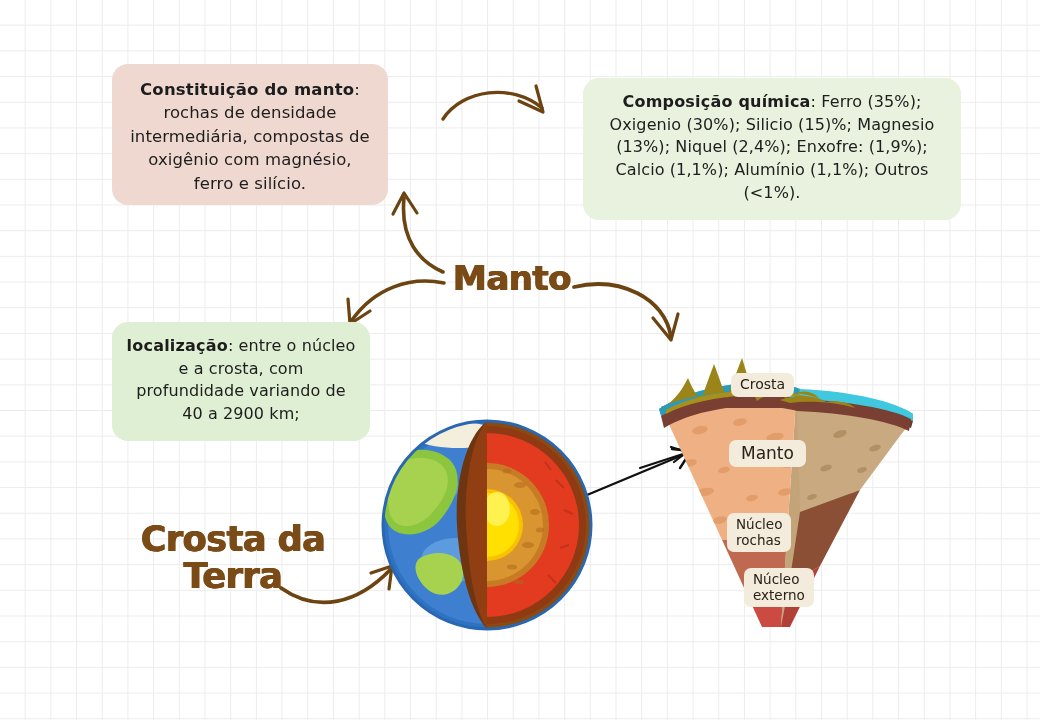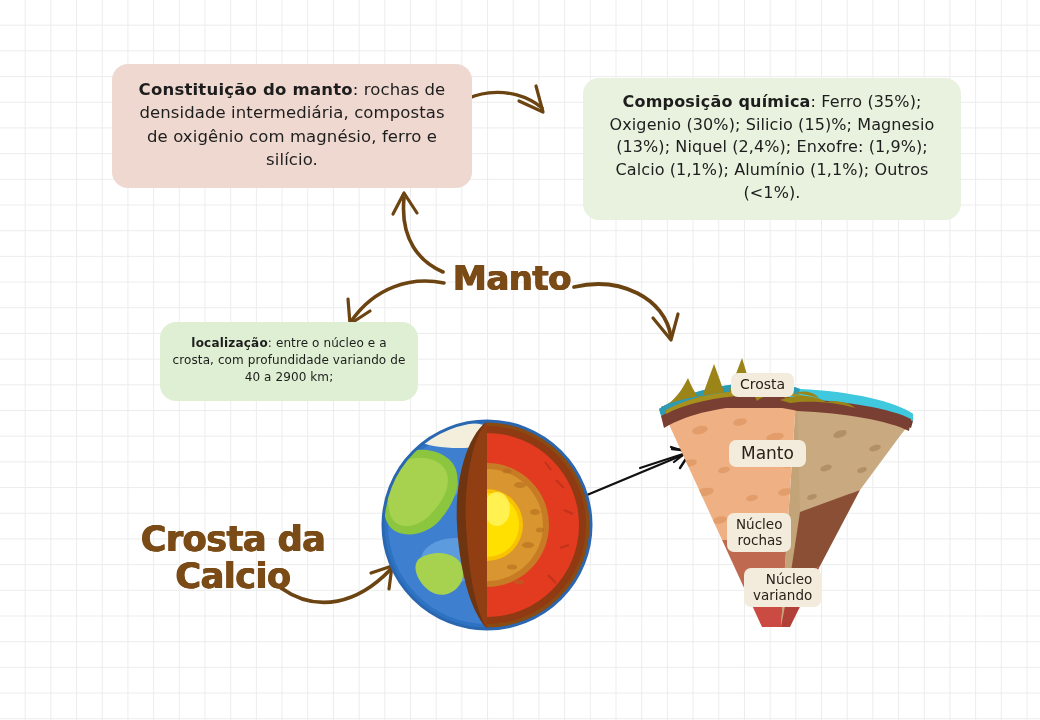--- a/index.html
+++ b/index.html
@@ -38,41 +38,40 @@
     letter-spacing: 0.1px;
   }
   .card b {
     font-weight: 700;
     letter-spacing: 0.2px;
   }
 
   #card-constituicao {
     left: 112px;
     top: 64px;
-    width: 360px;
-    padding: 14px 16px 16px 16px;
+    width: 276px;
+    padding: 14px 16px 10px 16px;
     background: #EFD8D0;
     font-size: 16.5px;
   }
   #card-composicao {
     left: 583px;
     top: 78px;
     width: 378px;
     padding: 13px 14px 15px 14px;
     background: #E8F2DE;
     font-size: 16px;
   }
   #card-localizacao {
     left: 112px;
     top: 322px;
     width: 258px;
     padding: 13px 12px 15px 12px;
     background: #DFEFD3;
-    font-size: 12px;
-    margin-left: 48px;
+    font-size: 16px;
   }
 
   
   .heading {
     position: absolute;
     color: #7A4B16;
     font-family: "DejaVu Sans", sans-serif;
     font-weight: 700;
     letter-spacing: -0.5px;
     text-align: center;
@@ -116,21 +115,21 @@
   }
 
   
   .diag-label {
     position: absolute;
     background: #F3EBDC;
     border-radius: 7px;
     color: #2a2118;
     font-family: "DejaVu Sans", sans-serif;
     font-size: 14.5px;
-    text-align: right;
+    text-align: left;
     padding: 3px 9px 4px 9px;
     line-height: 1.2;
     box-sizing: border-box;
     white-space: nowrap;
   }
   #label-crosta { left: 731px; top: 373px; font-size: 14px; }
   #label-manto  { left: 729px; top: 440px; font-size: 17px; padding: 3px 12px 4px 12px; }
   #label-nucleo-externo { left: 727px; top: 513px; font-size: 13.5px; }
   #label-nucleo-interno { left: 744px; top: 568px; font-size: 13.5px; }
 </style>
@@ -332,20 +331,20 @@
 
   <div class="card" id="card-composicao">
     <b>Composição química</b><span>: Ferro (35%); Oxigenio (30%); Silicio (15)%; Magnesio (13%); Niquel (2,4%); Enxofre: (1,9%); Calcio (1,1%); Alumínio (1,1%); Outros (&lt;1%).</span>
   </div>
 
   <div class="card" id="card-localizacao">
     <b>localização</b><span>: entre o núcleo e a crosta, com profundidade variando de 40 a 2900 km;</span>
   </div>
 
   <div class="heading" id="heading-manto">Manto</div>
-  <div class="heading" id="heading-camadas"><span>Crosta da</span><br><span>Calcio</span></div>
+  <div class="heading" id="heading-camadas"><span>Crosta da</span><br><span>Terra</span></div>
 
   <div class="diag-label" id="label-crosta">Crosta</div>
   <div class="diag-label" id="label-manto">Manto</div>
   <div class="diag-label" id="label-nucleo-externo"><span>Núcleo</span><br><span>rochas</span></div>
-  <div class="diag-label" id="label-nucleo-interno"><span>Núcleo</span><br><span>variando</span></div>
+  <div class="diag-label" id="label-nucleo-interno"><span>Núcleo</span><br><span>externo</span></div>
 
 </div>
 
 </body></html>

